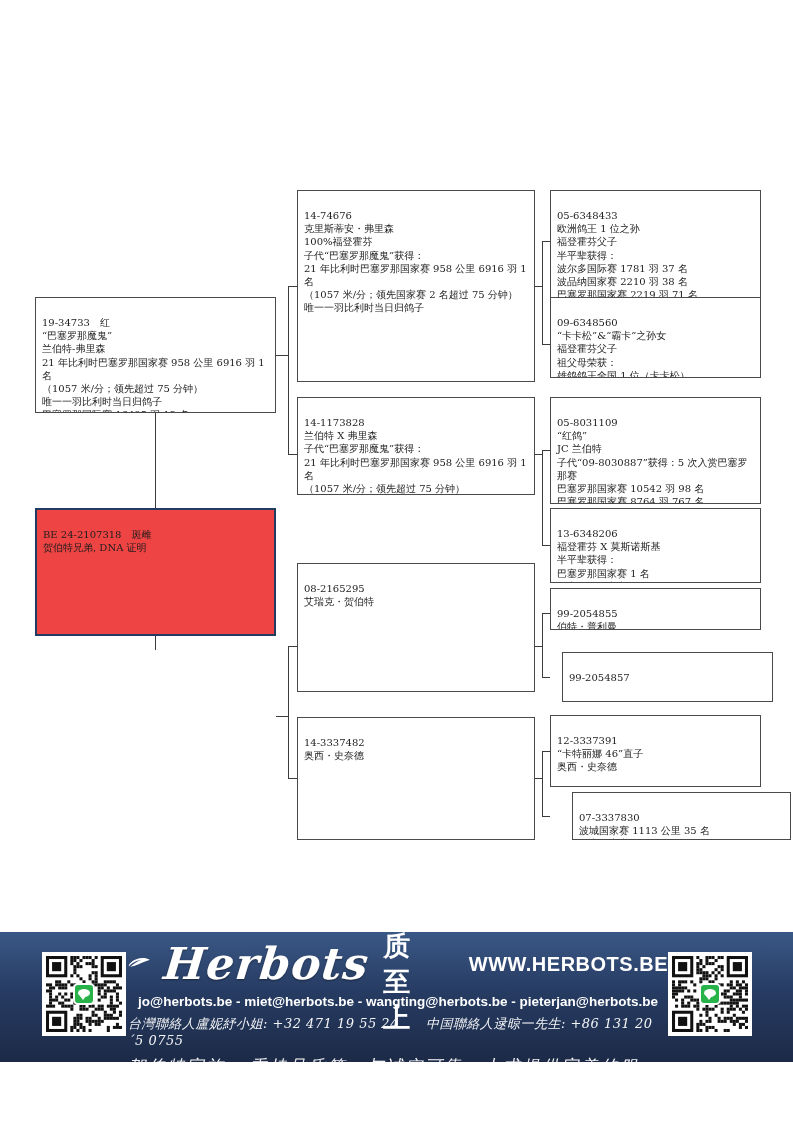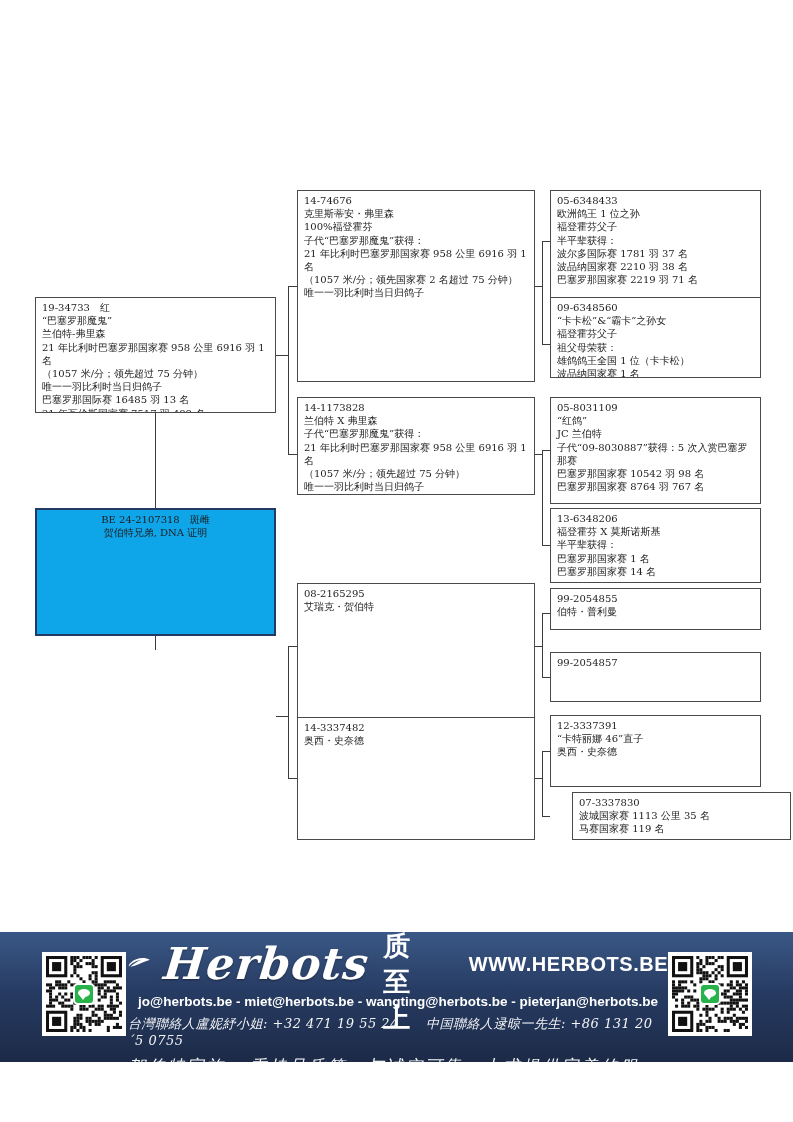--- a/index.html
+++ b/index.html
@@ -5,24 +5,24 @@
   * { box-sizing: border-box; margin: 0; padding: 0; }
   body { background: #888; font-family: "DejaVu Serif", "Liberation Serif", serif; }
   .page {
     position: relative; width: 793px; height: 1122px;
     background: #ffffff; margin: 0 auto; overflow: hidden;
   }
   
   .box {
     position: absolute; border: 1px solid #4a4a4a; background: #fff;
     font-size: 10px; line-height: 13.2px; color: #1c1c1c;
-    padding: 3px 6px; white-space: pre-line; overflow: hidden;
+    padding: 18px 6px; white-space: pre-line; overflow: hidden;
   }
   .box.subject {
-    background: #0ea5e9; border: 2px solid #233a63; text-align: center;
+    background: #ef4444; border: 2px solid #233a63;
   }
   
   .lh { position: absolute; border-top: 1px solid #3c3c3c; height: 0; }
   .lv { position: absolute; border-left: 1px solid #3c3c3c; width: 0; }
   
   .footer {
     position: absolute; left: 0; top: 932px; width: 793px; height: 130px;
     background: linear-gradient(180deg, #3a5886 0%, #273c63 45%, #1c2a47 100%);
     color: #fff;
   }
@@ -101,21 +101,21 @@
 子代“巴塞罗那魔鬼”获得：
 21 年比利时巴塞罗那国家赛 958 公里 6916 羽 1 名
 （1057 米/分；领先国家赛 2 名超过 75 分钟）
 唯一一羽比利时当日归鸽子</div>
   <div class="box" style="left:297px; top:397px; width:238px; height:98px">14-1173828
 兰伯特 X 弗里森
 子代“巴塞罗那魔鬼”获得：
 21 年比利时巴塞罗那国家赛 958 公里 6916 羽 1 名
 （1057 米/分；领先超过 75 分钟）
 唯一一羽比利时当日归鸽子</div>
-  <div class="box" style="left:297px; top:583px; width:238px; height:154px">08-2165295
+  <div class="box" style="left:297px; top:563px; width:238px; height:129px">08-2165295
 艾瑞克・贺伯特</div>
   <div class="box" style="left:297px; top:717px; width:238px; height:123px">14-3337482
 奥西・史奈德</div>
 
   <div class="box" style="left:550px; top:190px; width:211px; height:109px">05-6348433
 欧洲鸽王 1 位之孙
 福登霍芬父子
 半平辈获得：
 波尔多国际赛 1781 羽 37 名
 波品纳国家赛 2210 羽 38 名
@@ -133,21 +133,21 @@
 子代“09-8030887”获得：5 次入赏巴塞罗那赛
 巴塞罗那国家赛 10542 羽 98 名
 巴塞罗那国家赛 8764 羽 767 名</div>
   <div class="box" style="left:550px; top:508px; width:211px; height:75px">13-6348206
 福登霍芬 X 莫斯诺斯基
 半平辈获得：
 巴塞罗那国家赛 1 名
 巴塞罗那国家赛 14 名</div>
   <div class="box" style="left:550px; top:588px; width:211px; height:42px">99-2054855
 伯特・普利曼</div>
-  <div class="box" style="left:550px; top:652px; width:211px; height:50px">99-2054857</div>
+  <div class="box" style="left:562px; top:652px; width:211px; height:50px">99-2054857</div>
   <div class="box" style="left:550px; top:715px; width:211px; height:72px">12-3337391
 “卡特丽娜 46”直子
 奥西・史奈德</div>
   <div class="box" style="left:572px; top:792px; width:219px; height:48px">07-3337830
 波城国家赛 1113 公里 35 名
 马赛国家赛 119 名</div>
 
   <div class="lv" style="left:155px; top:413px; height:95px"></div>
   <div class="lv" style="left:155px; top:636px; height:14px"></div>
 

